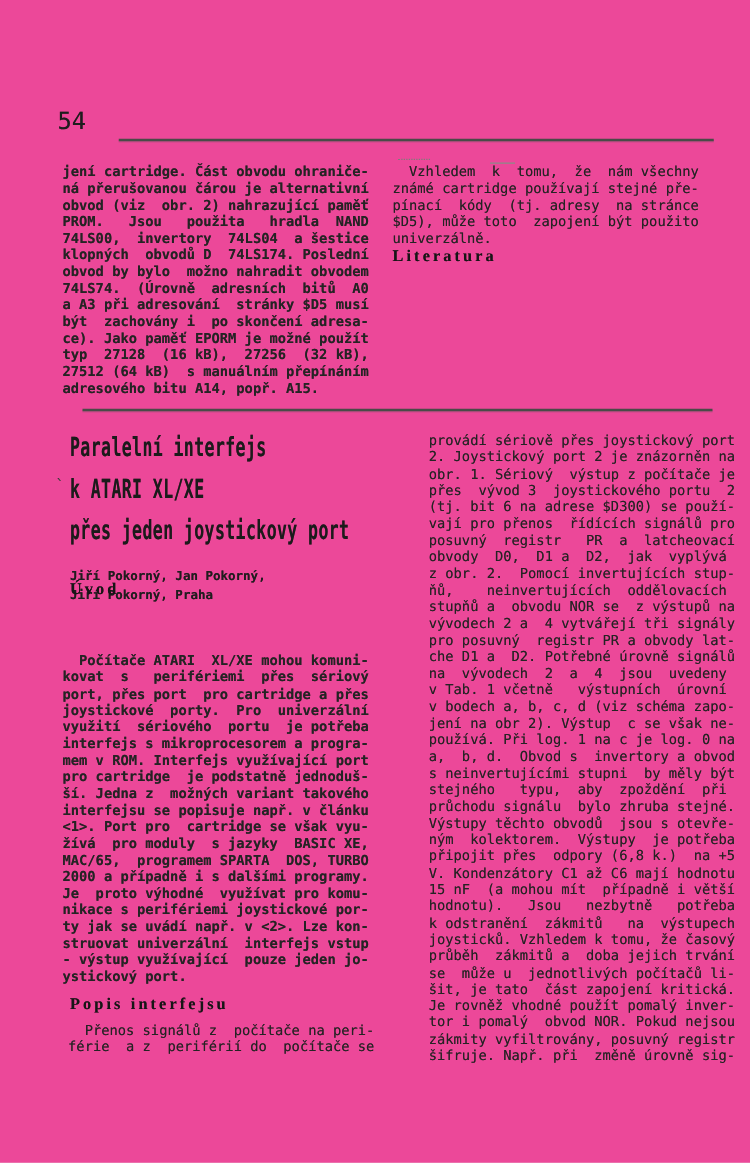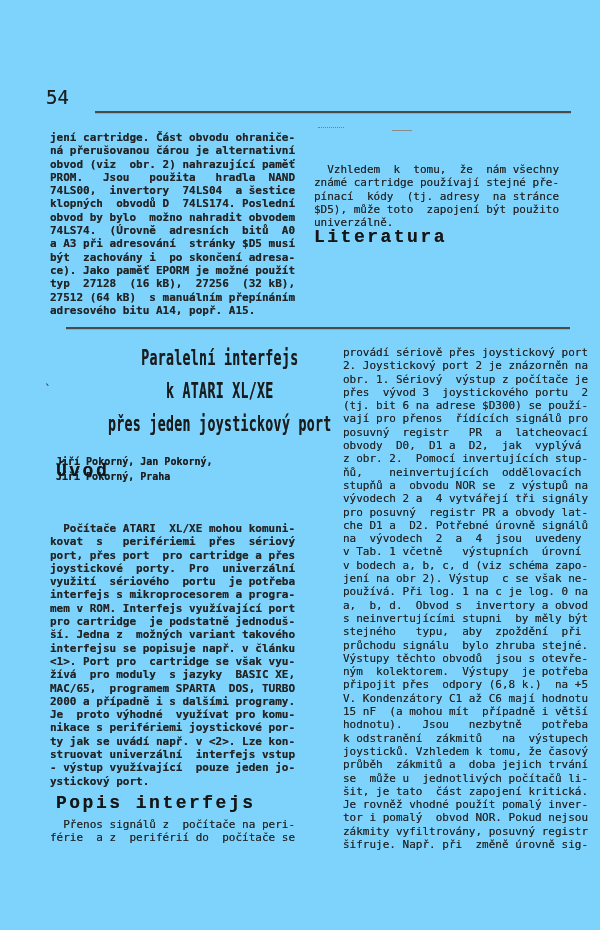--- a/index.html
+++ b/index.html
@@ -1,20 +1,20 @@
 <!DOCTYPE html>
 <html lang="cs"><head>
 <meta charset="utf-8">
 <style>
   html,body{margin:0;padding:0;}
   body{background:#e9e9e7;}
   .page{
     position:relative;
     width:600px;height:930px;
-    background:#7dd3fc;
+    background:#ec4899;
     overflow:hidden;
     font-family:"DejaVu Sans Mono","Liberation Mono",monospace;
     color:#242424;
   }
   .mono{
     white-space:pre;
     font-size:11px;
     line-height:13.3px;
     letter-spacing:0;
     margin:0;
@@ -28,50 +28,50 @@
   }
   .rule{
     position:absolute;height:2px;
     background:#4a4a48;
     box-shadow:0 1px 0 rgba(90,90,88,.25);
   }
   .header-rule{left:95px;top:111px;width:476px;}
   .divider-rule{left:66px;top:327px;width:504px;}
   .col{position:absolute;width:254px;}
   .upper-left{left:50px;top:131px;font-weight:bold;}
-  .upper-right{left:314px;top:131px;margin-top:32px;}
+  .upper-right{left:314px;top:131px;}
   h3.heading{
-    font-size:18px;font-weight:bold;color:#161616;
+    font-size:13px;font-weight:bold;color:#161616;
     letter-spacing:2.5px;margin:0;
-    font-family:Liberation Mono, monospace;line-height:16px;
+    font-family:Liberation Serif, serif;line-height:16px;
     text-shadow:0 0 .4px rgba(0,0,0,.55);
   }
   .literatura-heading{margin:22px 0 11px 1px;}
-  .title-block{position:absolute;left:56px;top:342px;width:520px;text-align:center;}
+  .title-block{position:absolute;left:56px;top:342px;width:520px;}
   .title-line{
     font-size:21px;font-weight:bold;line-height:33px;height:33px;
     color:#1b1b1b;white-space:pre;
     transform:scaleX(0.63);transform-origin:0 50%;
     letter-spacing:.5px;
     text-shadow:0 0 .5px rgba(0,0,0,.5);
   }
   .stray-mark{
     position:absolute;left:44px;top:382px;
     font-size:13px;color:#3c3c3c;
   }
   .authors{
     position:absolute;left:56px;top:444px;
     font-size:10px;font-weight:bold;line-height:15px;
     white-space:pre;color:#1e1e1e;
     text-shadow:0 0 .4px rgba(0,0,0,.6);
   }
   .uvod-heading{position:absolute;left:56px;top:463px;letter-spacing:5px;}
   .uvod-par{position:absolute;left:50px;top:522px;width:254px;font-weight:bold;}
   .popis-heading{position:absolute;left:56px;top:795px;}
-  .popis-par{position:absolute;left:50px;top:818px;width:254px;}
+  .popis-par{position:absolute;left:50px;top:818px;width:254px;text-align:center;}
   .lower-right{position:absolute;left:314px;top:346px;width:258px;margin-left:29px;}
   .scan-artifact{
     position:absolute;height:1px;background:#8a8a88;
   }
   .artifact-1{left:318px;top:127px;width:26px;border-top:1px dotted #7d7d7b;background:none;}
   .artifact-2{left:392px;top:130px;width:20px;}
 </style>
 </head>
 <body>
 
@@ -135,21 +135,21 @@
 žívá  pro moduly  s jazyky  BASIC XE,
 MAC/65,  programem SPARTA  DOS, TURBO
 2000 a případně i s dalšími programy.
 Je  proto výhodné  využívat pro komu-
 nikace s perifériemi joystickové por-
 ty jak se uvádí např. v &lt;2&gt;. Lze kon-
 struovat univerzální  interfejs vstup
 - výstup využívající  pouze jeden jo-
 ystickový port.</pre>
 
-  <h3 class="heading popis-heading">Popis interfejs</h3>
+  <h3 class="heading popis-heading">Popis interfejsu</h3>
 
   <pre class="mono popis-par">  Přenos signálů z  počítače na peri-
 férie  a z  periférií do  počítače se</pre>
 
   <pre class="mono lower-right">provádí sériově přes joystickový port
 2. Joystickový port 2 je znázorněn na
 obr. 1. Sériový  výstup z počítače je
 přes  vývod 3  joystickového portu  2
 (tj. bit 6 na adrese $D300) se použí-
 vají pro přenos  řídících signálů pro

